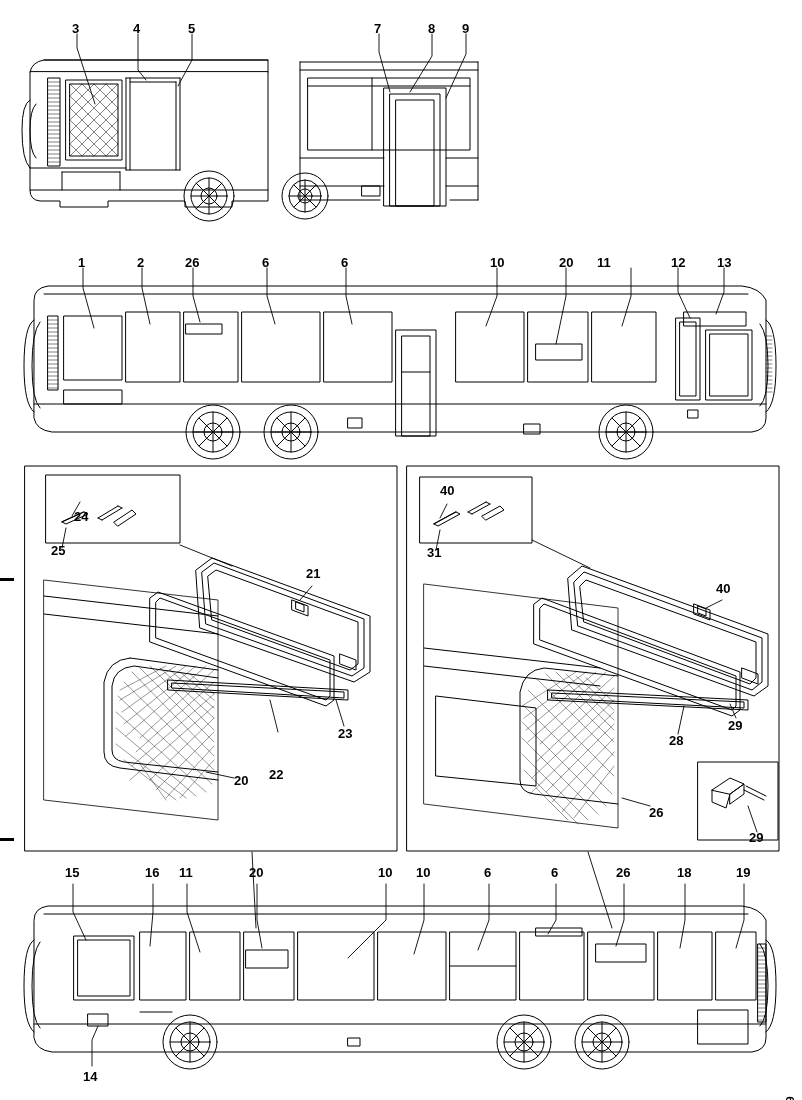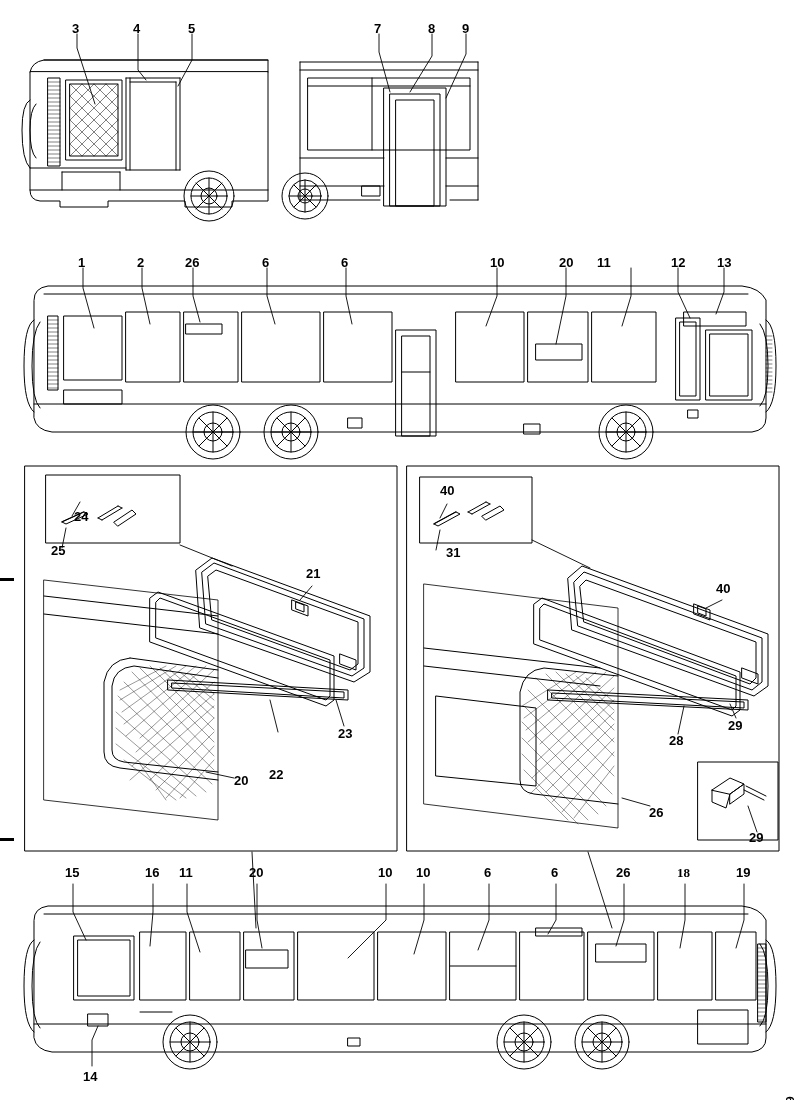--- a/index.html
+++ b/index.html
@@ -417,37 +417,37 @@
     <span class="callout" style="left:717px; top:256px;">13</span>
 
     <span class="callout" style="left:74px; top:510px;">24</span>
     <span class="callout" style="left:51px; top:544px;">25</span>
     <span class="callout" style="left:306px; top:567px;">21</span>
     <span class="callout" style="left:269px; top:733px;margin-top:35px;">22</span>
     <span class="callout" style="left:338px; top:727px;">23</span>
     <span class="callout" style="left:234px; top:774px;">20</span>
 
     <span class="callout" style="left:440px; top:484px;">40</span>
-    <span class="callout" style="left:446px; top:546px;">31</span>
+    <span class="callout" style="left:427px; top:546px;">31</span>
     <span class="callout" style="left:716px; top:582px;">40</span>
     <span class="callout" style="left:669px; top:734px;">28</span>
     <span class="callout" style="left:728px; top:719px;">29</span>
     <span class="callout" style="left:749px; top:831px;">29</span>
     <span class="callout" style="left:649px; top:806px;">26</span>
 
     <span class="callout" style="left:65px; top:866px;">15</span>
     <span class="callout" style="left:145px; top:866px;">16</span>
     <span class="callout" style="left:179px; top:866px;">11</span>
     <span class="callout" style="left:249px; top:866px;">20</span>
     <span class="callout" style="left:378px; top:866px;">10</span>
     <span class="callout" style="left:416px; top:866px;">10</span>
     <span class="callout" style="left:484px; top:866px;">6</span>
     <span class="callout" style="left:551px; top:866px;">6</span>
     <span class="callout" style="left:616px; top:866px;">26</span>
-    <span class="callout" style="left:677px; top:866px;font-family:Liberation Serif, serif;">18</span>
+    <span class="callout" style="left:677px; top:866px;">18</span>
     <span class="callout" style="left:736px; top:866px;">19</span>
     <span class="callout" style="left:83px; top:1070px;">14</span>
   </div>
 
   <div class="edge-tick" style="left:0; top:578px; width:14px; height:3px;"></div>
   <div class="edge-tick" style="left:0; top:838px; width:14px; height:3px;"></div>
 
   <span class="corner-code">387 R49</span>
 
 </div>

